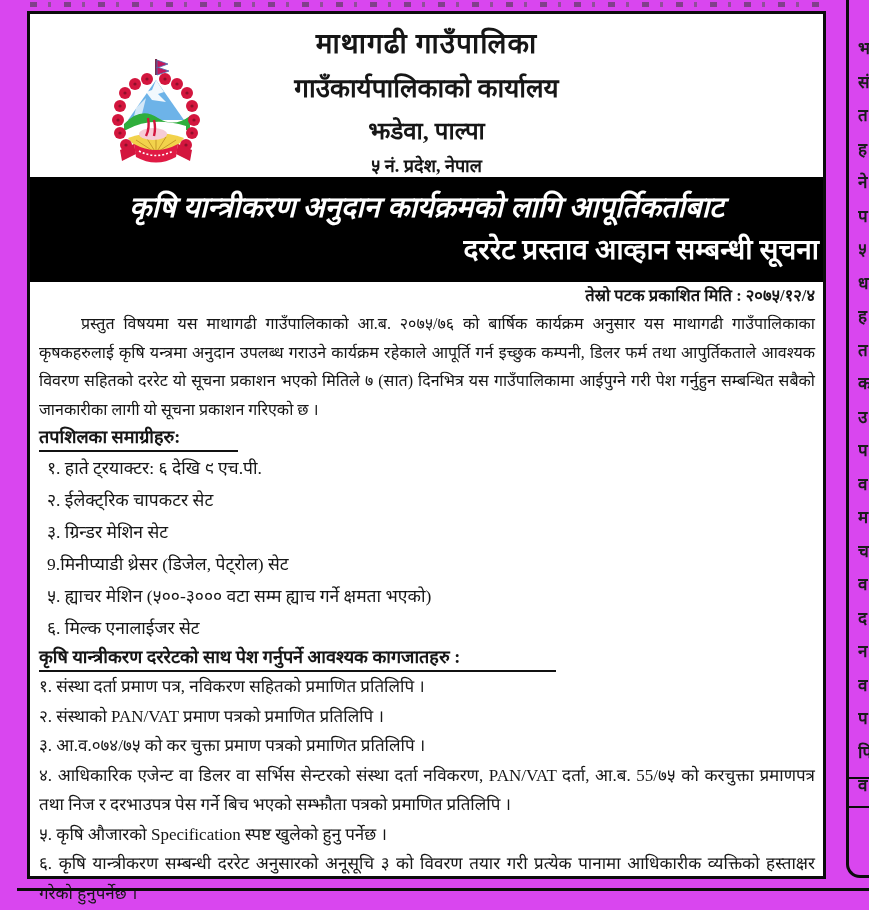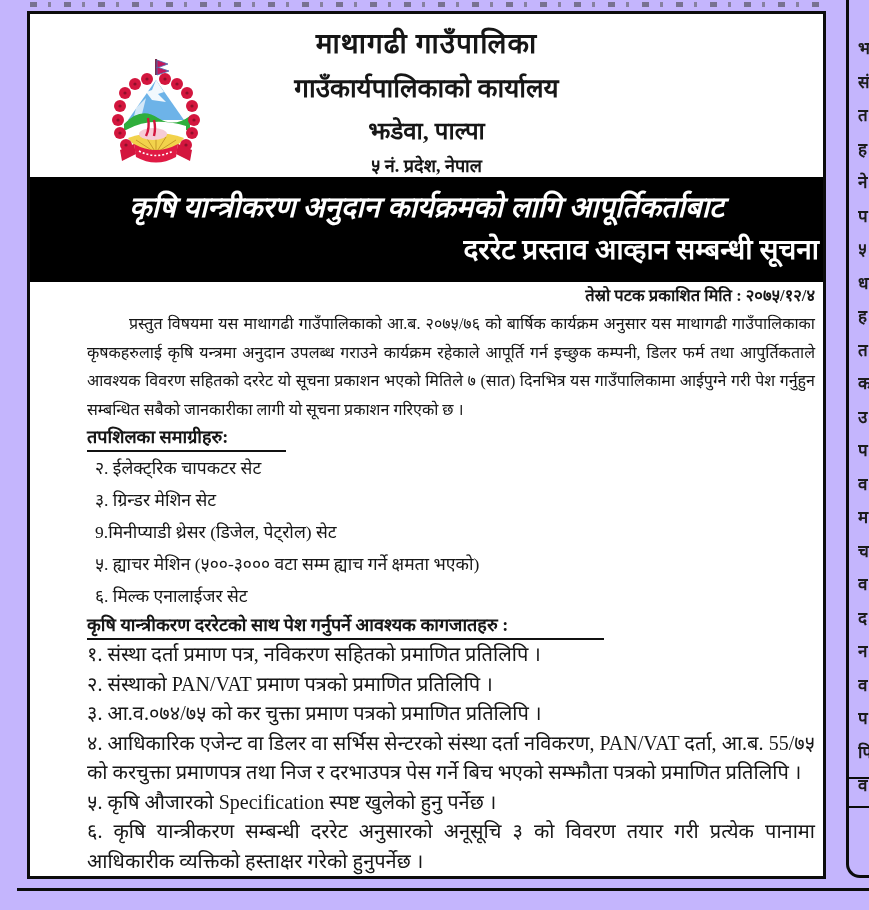--- a/index.html
+++ b/index.html
@@ -1,17 +1,17 @@
 <!DOCTYPE html>
 <html lang="ne"><head>
 <meta charset="utf-8">
 <style>
   html,body{margin:0;padding:0;background:#e8e8e8;}
   .page{
-    position:relative;width:869px;height:910px;background:#c4b5fd;
+    position:relative;width:869px;height:910px;background:#d946ef;
     overflow:hidden;margin:0 auto;
     font-family:"Liberation Serif","DejaVu Serif",serif;
     color:#161616;
   }
   
   .torn-top{
     position:absolute;left:30px;top:2px;width:800px;height:5px;
     background:repeating-linear-gradient(90deg,#3a3a3a 0 7px,transparent 7px 18px,#555 18px 21px,transparent 21px 34px);
     opacity:.55;
   }
@@ -25,35 +25,35 @@
   .t1{font-size:28px;font-weight:bold;padding-top:9px;letter-spacing:1px;}
   .t2{font-size:26px;font-weight:bold;margin-top:8px;}
   .t3{font-size:24px;font-weight:bold;margin-top:8px;}
   .t4{font-size:18px;font-weight:bold;margin-top:7px;}
   .banner{
     background:#000;color:#fff;text-align:center;
     padding:10px 4px 12px 4px;
   }
   .banner .b1{font-size:29px;font-weight:bold;line-height:40px;font-style:italic;}
   .banner .b2{font-size:28px;font-weight:bold;line-height:40px;margin-top:3px;text-align:right;}
-  .content{padding:2px 8px 0 9px;margin-left:48px;}
+  .content{padding:2px 8px 0 9px;}
   .pubdate{text-align:right;font-weight:bold;font-size:16.5px;line-height:24px;}
   .bodytext{
     font-size:16px;line-height:28.5px;text-align:justify;
     text-indent:42px;margin-top:2px;
   }
   .sec-head{
     display:inline-block;font-weight:bold;font-size:18px;line-height:26px;
     border-bottom:2.5px solid #111;
   }
   .sec-head.materials{padding-right:58px;}
   .sec-head.documents{padding-right:96px;}
   ul.plain{list-style:none;margin:0;padding:0;}
   .materials-list li{font-size:17.5px;line-height:32px;padding-left:8px;}
-  .documents-list li{font-size:20px;line-height:29.5px;text-align:justify;}
+  .documents-list li{font-size:17px;line-height:29.5px;text-align:justify;}
   
   .right-rule{
     position:absolute;left:846px;top:0;width:23px;height:878px;
     border-left:3px solid #0c0c0c;border-bottom:3px solid #0c0c0c;
     border-bottom-left-radius:14px;box-sizing:border-box;
   }
   .right-cell-line{position:absolute;left:848px;width:21px;height:2px;background:#0c0c0c;}
   .rc1{top:777px;} .rc2{top:806px;}
   .right-frags{
     position:absolute;left:858px;top:32px;width:11px;overflow:hidden;
@@ -148,20 +148,21 @@
     </div>
 
     <div class="content">
       <div class="pubdate">तेस्रो पटक प्रकाशित मिति : २०७५/१२/४</div>
       <div class="bodytext">प्रस्तुत विषयमा यस माथागढी गाउँपालिकाको आ.ब. २०७५/७६ को बार्षिक कार्यक्रम अनुसार यस माथागढी गाउँपालिकाका कृषकहरुलाई कृषि यन्त्रमा अनुदान उपलब्ध गराउने कार्यक्रम रहेकाले आपूर्ति गर्न इच्छुक कम्पनी, डिलर फर्म तथा आपुर्तिकताले आवश्यक विवरण सहितको दररेट यो सूचना प्रकाशन भएको मितिले ७ (सात) दिनभित्र यस गाउँपालिकामा आईपुग्ने गरी पेश गर्नुहुन सम्बन्धित सबैको जानकारीका लागी यो सूचना प्रकाशन गरिएको छ ।</div>
 
       <div>
         <span class="sec-head materials">तपशिलका समाग्रीहरु:</span>
       </div>
       <ul class="plain materials-list">
+        <li>१. हाते ट्रयाक्टर: ६ देखि ९ एच.पी.</li>
         <li>२. ईलेक्ट्रिक चापकटर सेट</li>
         <li>३. ग्रिन्डर मेशिन सेट</li>
         <li>9.मिनीप्याडी थ्रेसर (डिजेल, पेट्रोल) सेट</li>
         <li>५. ह्याचर मेशिन (५००-३००० वटा सम्म ह्याच गर्ने क्षमता भएको)</li>
         <li>६. मिल्क एनालाईजर सेट</li>
       </ul>
 
       <div>
         <span class="sec-head documents">कृषि यान्त्रीकरण दररेटको साथ पेश गर्नुपर्ने आवश्यक कागजातहरु :</span>
       </div>

